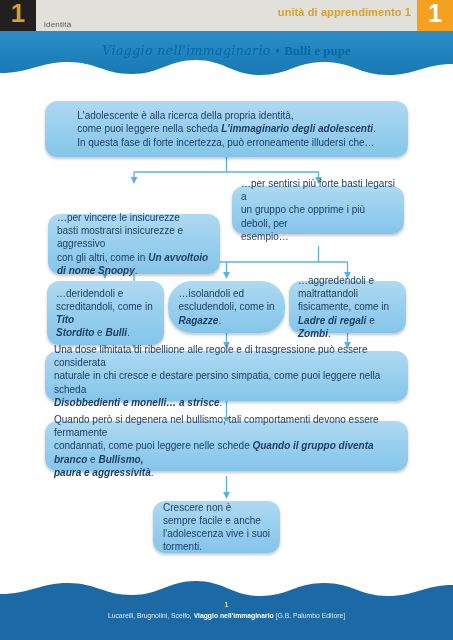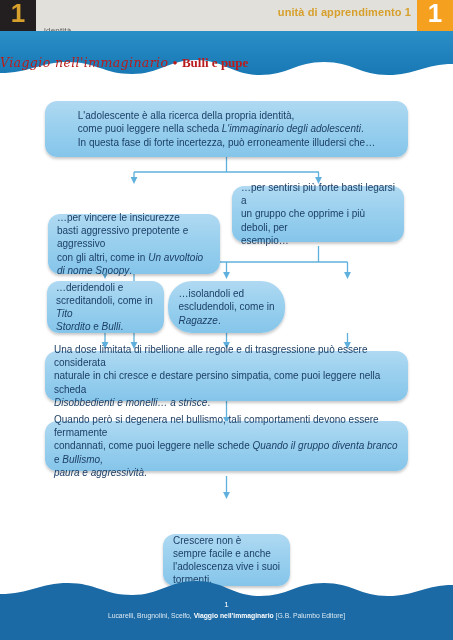--- a/index.html
+++ b/index.html
@@ -21,21 +21,21 @@
     background:#231f20;
   }
   .hdr-dark-num{
     position:absolute;top:-2px;left:0;width:36px;
     text-align:center;
     font-size:26px;font-weight:bold;color:#d79f2b;
     font-family:"Liberation Sans",sans-serif;
     line-height:31px;
   }
   .hdr-left-label{
-    position:absolute;top:26px;left:44px;
+    position:absolute;top:20px;left:44px;
     font-size:8px;color:#58585a;letter-spacing:.2px;
   }
   .hdr-orange{
     position:absolute;top:0;right:0;width:36px;height:31px;
     background:#f5a01e;
   }
   .hdr-orange-num{
     position:absolute;top:-2px;right:0;width:36px;
     text-align:center;
     font-size:26px;font-weight:bold;color:#ffffff;
@@ -46,22 +46,22 @@
   }
   .hdr-right .l1{font-size:11px;font-weight:bold;color:#d79f2b;letter-spacing:.1px;}
   .hdr-right .l2{font-size:7.5px;color:#58585a;margin-top:18px;}
 
   
   .banner{
     position:absolute;top:31px;left:0;width:453px;height:57px;
   }
   .banner svg{position:absolute;top:0;left:0;display:block;}
   .banner-title{
-    position:absolute;top:10px;left:0;width:453px;text-align:left;
-    color:#b91c1c;white-space:nowrap;margin-top:12px;
+    position:absolute;top:10px;left:0;width:453px;text-align:center;
+    color:#0369a1;white-space:nowrap;
   }
   .banner-script{
     font-family:"DejaVu Serif",serif;
     font-style:italic;
     font-size:12.5px;
     letter-spacing:.4px;
   }
   .banner-bold{
     font-family:"Liberation Serif",serif;
     font-weight:bold;font-size:13px;
@@ -76,31 +76,31 @@
     box-sizing:border-box;
     border-radius:12px;
     background:linear-gradient(180deg,#b0d9f2 0%,#9ed2ef 35%,#85c5ea 100%);
     box-shadow:0 2px 3px rgba(0,0,0,.22);
     color:#1c3f66;
     display:flex;align-items:center;justify-content:center;
     padding:5px 9px;
     line-height:1.32;
     font-size:10px;
   }
-  .box span.b{font-weight:normal;font-style:italic;}
+  .box span.b{font-weight:bold;font-style:italic;}
 
   #box-intro   {left:45px; top:101px; width:363px; height:56px;}
   #box-l1      {left:48px; top:186px; width:172px; height:60px;margin-top:28px;}
-  #box-r1      {left:232px;top:186px; width:172px; height:56px;}
-  #box-c1      {left:47px; top:281px; width:117px; height:52px;}
+  #box-r1      {left:232px;top:186px; width:172px; height:48px;}
+  #box-c1      {left:47px; top:281px; width:117px; height:64px;}
   #box-c2      {left:168px;top:281px; width:117px; height:52px;border-radius:24px;}
   #box-c3      {left:289px;top:281px; width:117px; height:52px;}
   #box-dose    {left:45px; top:351px; width:363px; height:50px;}
   #box-bull    {left:45px; top:421px; width:363px; height:50px;}
-  #box-cres    {left:163px;top:501px; width:127px; height:52px;margin-top:33px;}
+  #box-cres    {left:153px;top:501px; width:127px; height:52px;}
 
   
   .footer{
     position:absolute;bottom:0;left:0;width:453px;height:62px;
   }
   .footer svg{position:absolute;top:0;left:0;display:block;}
   .footer-page{
     position:absolute;top:22px;left:0;width:453px;text-align:center;
     color:#ffffff;font-size:8px;
   }
@@ -198,21 +198,21 @@
     <div>
       <span>L'adolescente è alla ricerca della propria identità,</span><br>
       <span>come puoi leggere nella scheda </span><span class="b">L'immaginario degli adolescenti</span><span>.</span><br>
       <span>In questa fase di forte incertezza, può erroneamente illudersi che…</span>
     </div>
   </div>
 
   <div class="box" id="box-l1">
     <div>
       <span>…per vincere le insicurezze</span><br>
-      <span>basti aggressivo prepotente e aggressivo</span><br>
+      <span>basti mostrarsi insicurezze e aggressivo</span><br>
       <span>con gli altri, come in </span><span class="b">Un avvoltoio</span><br>
       <span class="b">di nome Snoopy</span><span>.</span>
     </div>
   </div>
 
   <div class="box" id="box-r1">
     <div>
       <span>…per sentirsi più forte basti legarsi a</span><br>
       <span>un gruppo che opprime i più deboli, per</span><br>
       <span>esempio…</span>
@@ -228,20 +228,28 @@
   </div>
 
   <div class="box" id="box-c2">
     <div>
       <span>…isolandoli ed</span><br>
       <span>escludendoli, come in</span><br>
       <span class="b">Ragazze</span><span>.</span>
     </div>
   </div>
 
+  <div class="box" id="box-c3">
+    <div>
+      <span>…aggredendoli e</span><br>
+      <span>maltrattandoli</span><br>
+      <span>fisicamente, come in</span><br>
+      <span class="b">Ladre di regali</span><span> e </span><span class="b">Zombi</span><span>.</span>
+    </div>
+  </div>
 
   <div class="box" id="box-dose">
     <div>
       <span>Una dose limitata di ribellione alle regole e di trasgressione può essere considerata</span><br>
       <span>naturale in chi cresce e destare persino simpatia, come puoi leggere nella scheda</span><br>
       <span class="b">Disobbedienti e monelli… a strisce</span><span>.</span>
     </div>
   </div>
 
   <div class="box" id="box-bull">

